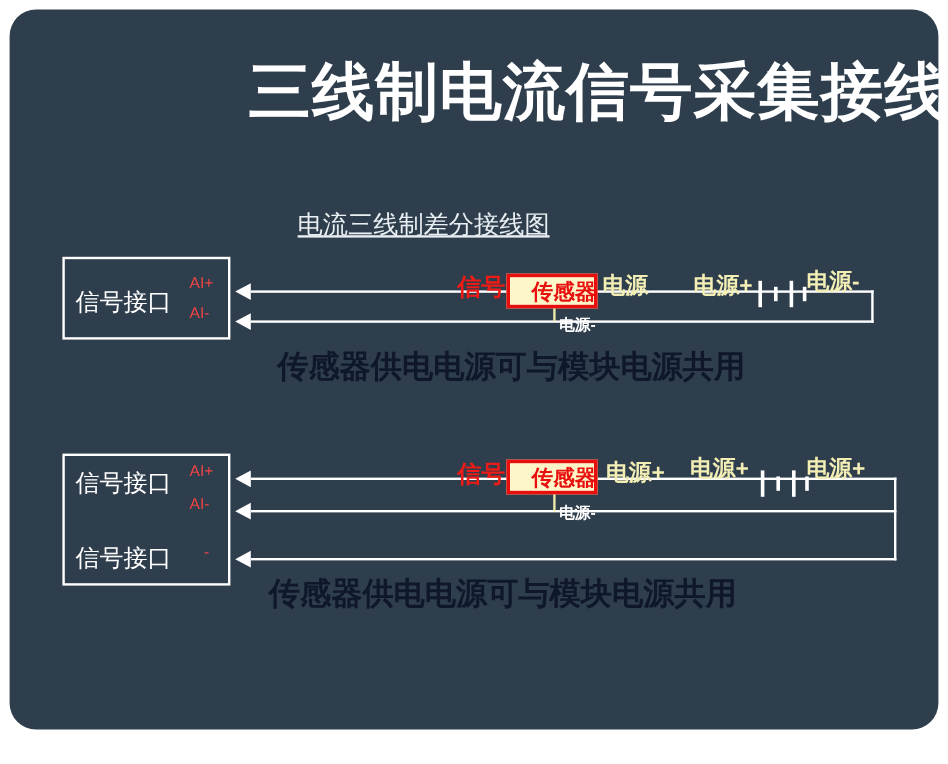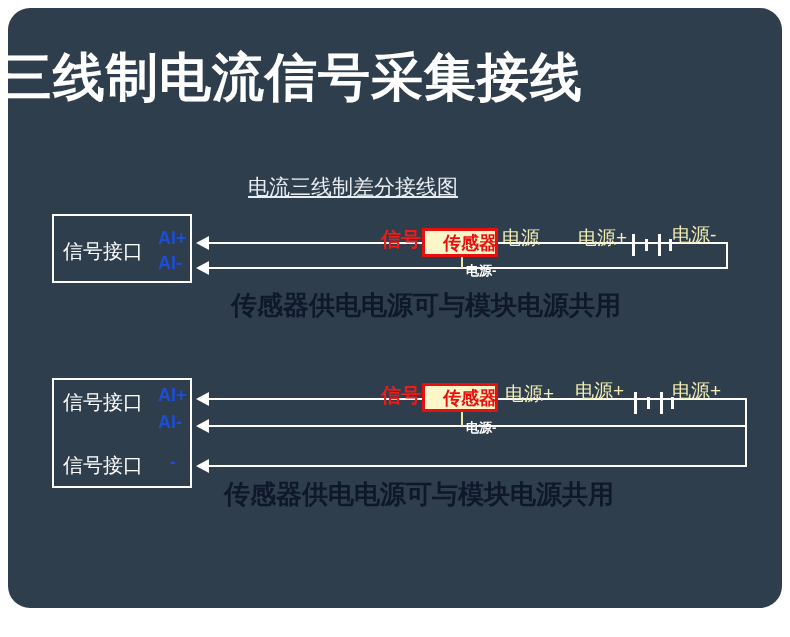--- a/index.html
+++ b/index.html
@@ -25,21 +25,21 @@
     width: 774px;
     height: 600px;
     background: #2f3e4c;
     border-radius: 22px;
   }
   .main-title {
     position: absolute;
     left: 0;
     top: 48px;
     width: 790px;
-    text-align: left;
+    text-align: right;
     color: #ffffff;
     font-size: 52px;
     font-weight: bold;
     letter-spacing: 1px;
     line-height: 1.15;
     white-space: nowrap;
   }
   .diagram-title {
     position: absolute;
     color: #e8eef2;
@@ -53,24 +53,23 @@
     box-sizing: border-box;
   }
   .iface-label {
     position: absolute;
     color: #ffffff;
     font-size: 20px;
     white-space: nowrap;
   }
   .pin-label {
     position: absolute;
-    color: #1d4ed8;
-    font-size: 18px;
-    white-space: nowrap;
-    font-weight: bold;
+    color: #ef4444;
+    font-size: 13px;
+    white-space: nowrap;
   }
   .wire {
     position: absolute;
     background: #ffffff;
   }
   .wire-h { height: 2px; }
   .wire-v { width: 2px; }
   .wire-y { background: #ece8a8; }
   .arrow-left {
     position: absolute;
@@ -99,21 +98,21 @@
     position: absolute;
     color: #ee1b16;
     font-size: 20px;
     font-weight: bold;
     white-space: nowrap;
   }
   .pwr-label {
     position: absolute;
     color: #f2eeb4;
     font-size: 19px;
-    font-weight: normal;
+    font-weight: bold;
     white-space: nowrap;
   }
   .pwr-small {
     position: absolute;
     color: #ffffff;
     font-size: 13px;
     font-weight: bold;
     white-space: nowrap;
   }
   .note {

